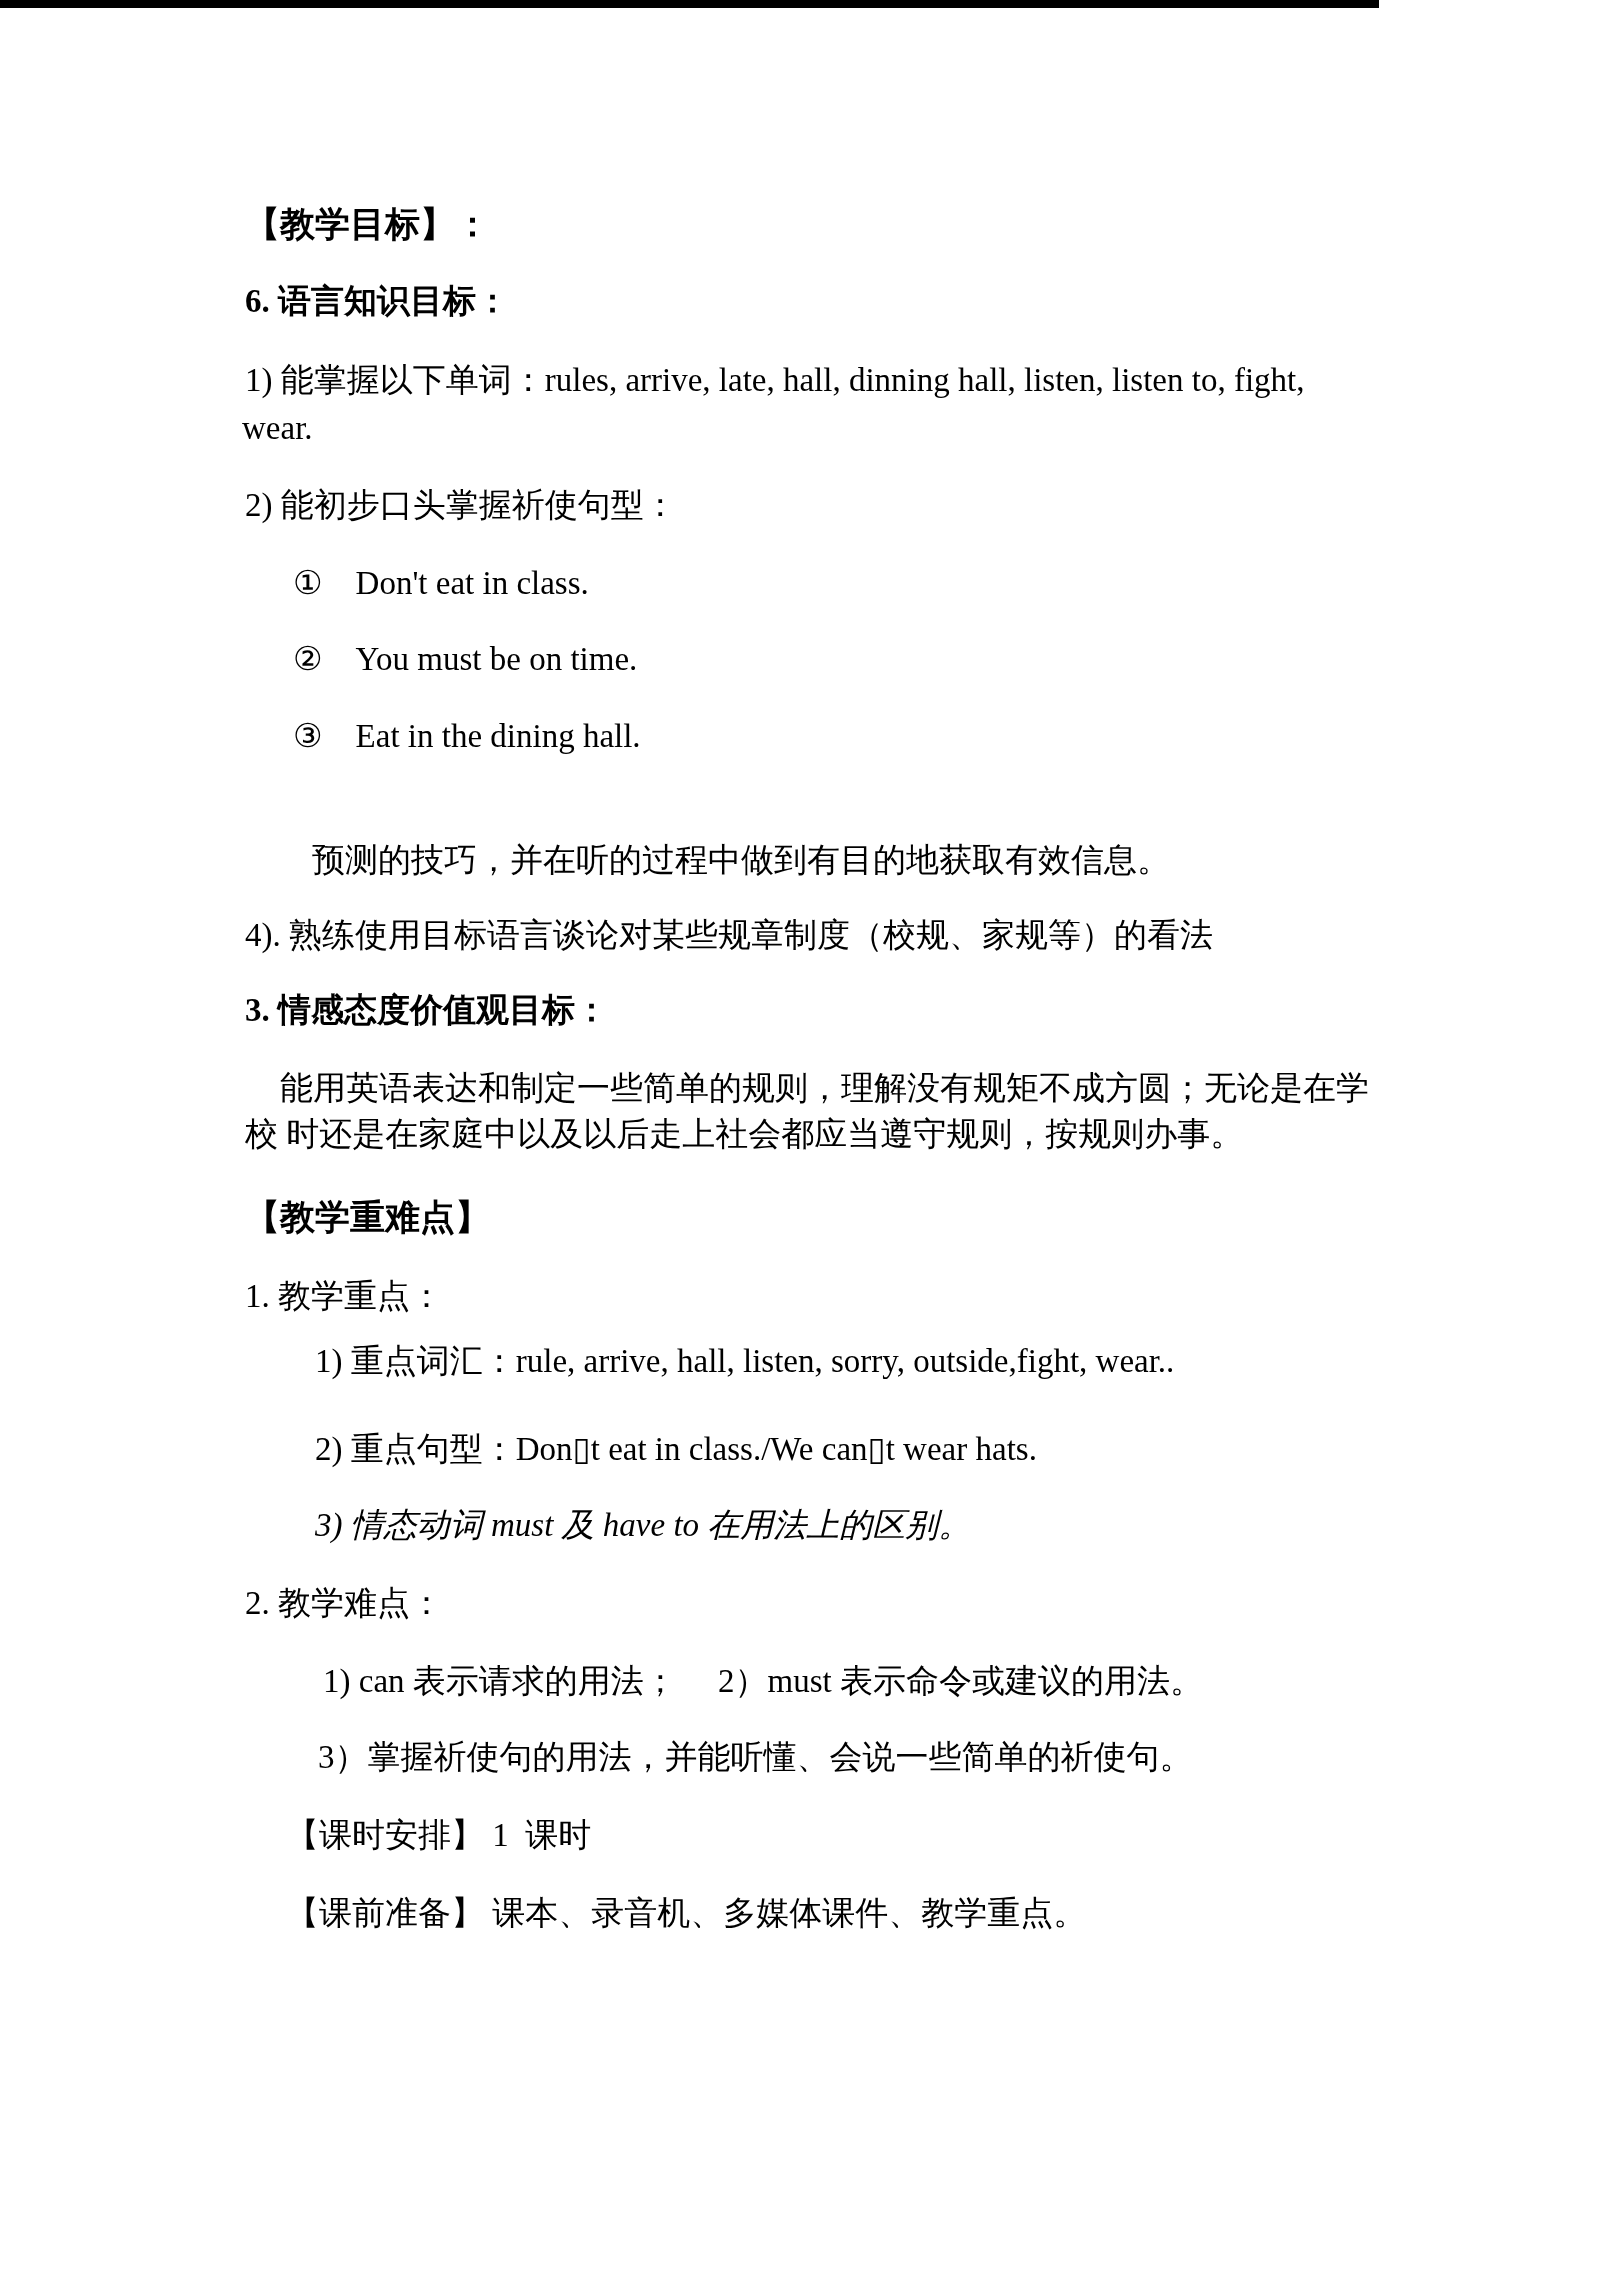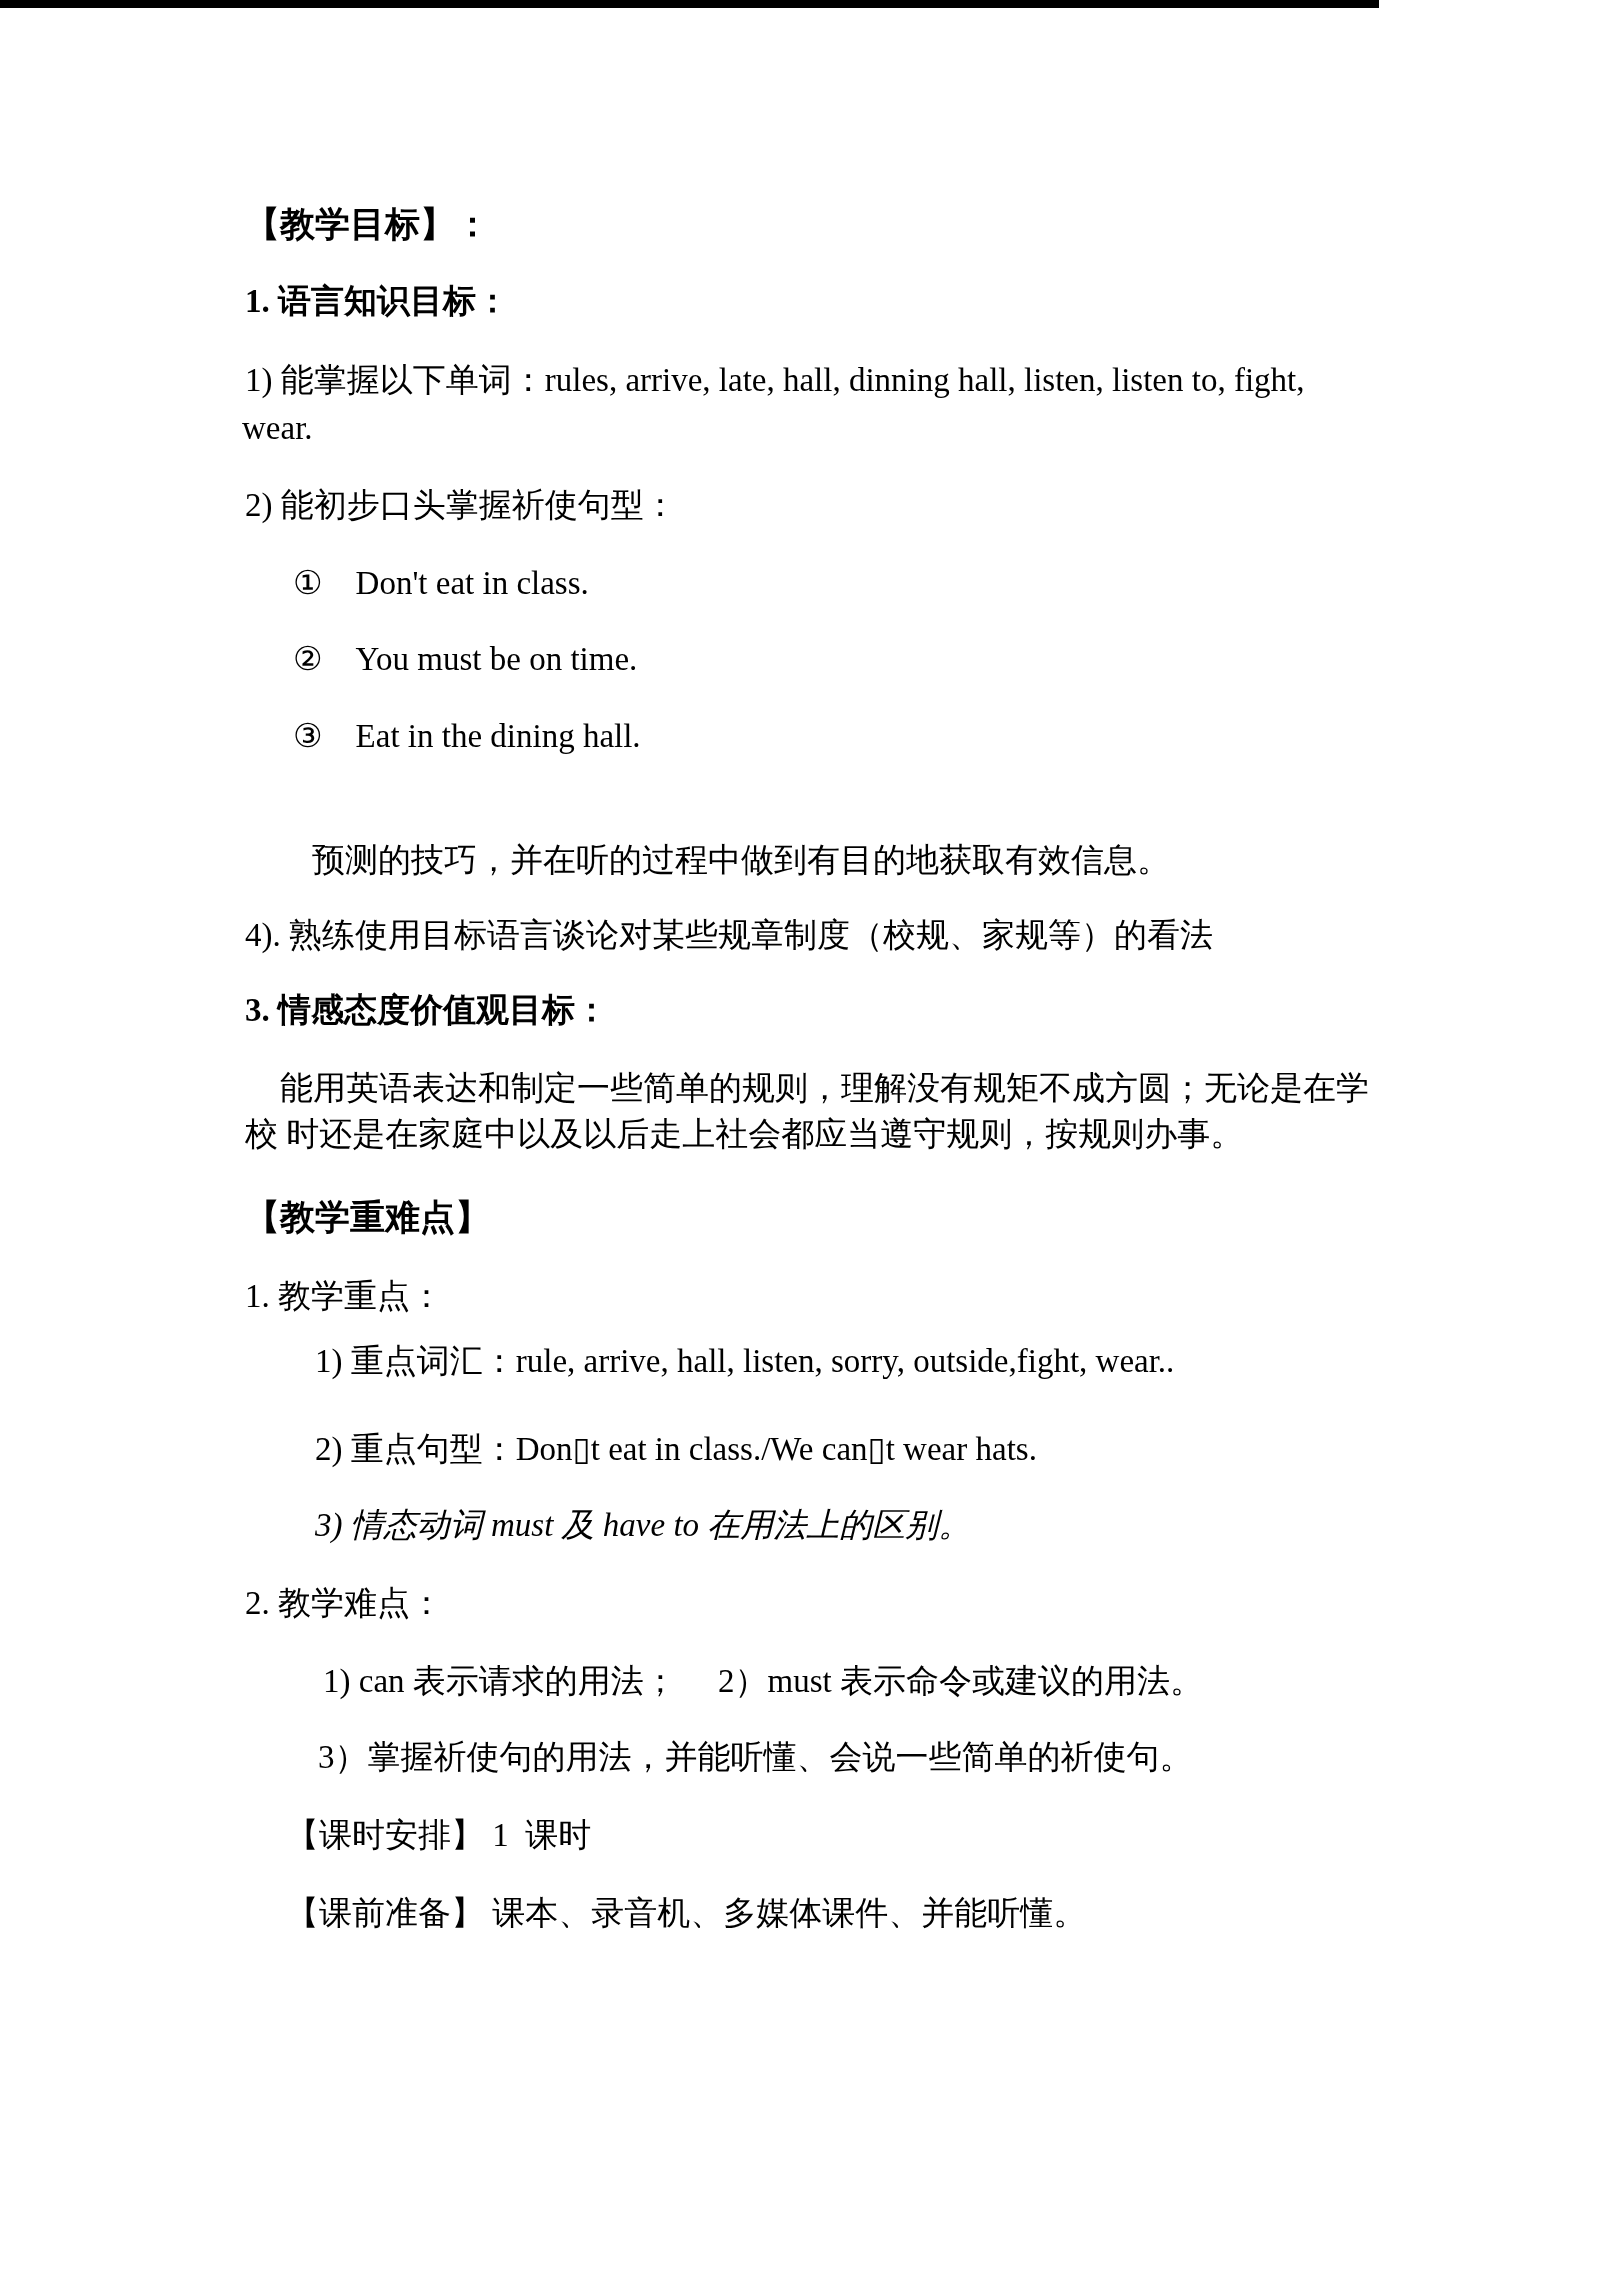--- a/index.html
+++ b/index.html
@@ -34,36 +34,36 @@
   .bold { font-weight: bold; }
   .h1 { font-size: 35px; }
 </style>
 </head>
 <body>
 
 <div class="page" style="background: rgb(255, 255, 255); color: rgb(0, 0, 0);">
   <div class="topbar" style="background: rgb(0, 0, 0);"></div>
 
   <div class="line bold h1" style="top:203px; left:245px;">【教学目标】：</div>
-  <div class="line bold" style="top:281px; left:245px;">1. 语言知识目标：</div>
+  <div class="line bold" style="top:281px; left:245px;">6. 语言知识目标：</div>
   <div class="line" style="top:360px; left:245px;">1) 能掌握以下单词：rules, arrive, late, hall, dinning hall, listen, listen to, fight,</div>
   <div class="line" style="top:408px; left:242px;">wear.</div>
   <div class="line" style="top:485px; left:245px;">2) 能初步口头掌握祈使句型：</div>
   <div class="line" style="top:563px; left:293px;">①　Don't eat in class.</div>
   <div class="line" style="top:639px; left:293px;">②　You must be on time.</div>
   <div class="line" style="top:716px; left:293px;">③　Eat in the dining hall.</div>
   <div class="line" style="top:840px; left:312px;">预测的技巧，并在听的过程中做到有目的地获取有效信息。</div>
   <div class="line" style="top:915px; left:245px;">4). 熟练使用目标语言谈论对某些规章制度（校规、家规等）的看法</div>
   <div class="line bold" style="top:990px; left:245px;">3. 情感态度价值观目标：</div>
   <div class="line" style="top:1068px; left:280px;">能用英语表达和制定一些简单的规则，理解没有规矩不成方圆；无论是在学</div>
   <div class="line" style="top:1114px; left:245px;">校 时还是在家庭中以及以后走上社会都应当遵守规则，按规则办事。</div>
   <div class="line bold h1" style="top:1196px; left:245px;">【教学重难点】</div>
   <div class="line" style="top:1276px; left:245px;">1. 教学重点：</div>
   <div class="line" style="top:1341px; left:315px;">1) 重点词汇：rule, arrive, hall, listen, sorry, outside,fight, wear..</div>
   <div class="line" style="top:1429px; left:315px;">2) 重点句型：Don▯t eat in class./We can▯t wear hats.</div>
   <div class="line" style="top:1505px; left:315px;font-style:italic;">3) 情态动词 must 及 have to 在用法上的区别。</div>
   <div class="line" style="top:1583px; left:245px;">2. 教学难点：</div>
   <div class="line" style="top:1661px; left:323px;">1) can 表示请求的用法；　 2）must 表示命令或建议的用法。</div>
   <div class="line" style="top:1737px; left:318px;">3）掌握祈使句的用法，并能听懂、会说一些简单的祈使句。</div>
   <div class="line" style="top:1815px; left:286px;">【课时安排】 1  课时</div>
-  <div class="line" style="top:1893px; left:286px;">【课前准备】 课本、录音机、多媒体课件、并能听懂。</div>
+  <div class="line" style="top:1893px; left:286px;">【课前准备】 课本、录音机、多媒体课件、教学重点。</div>
 </div>
 
 
 </body></html>

